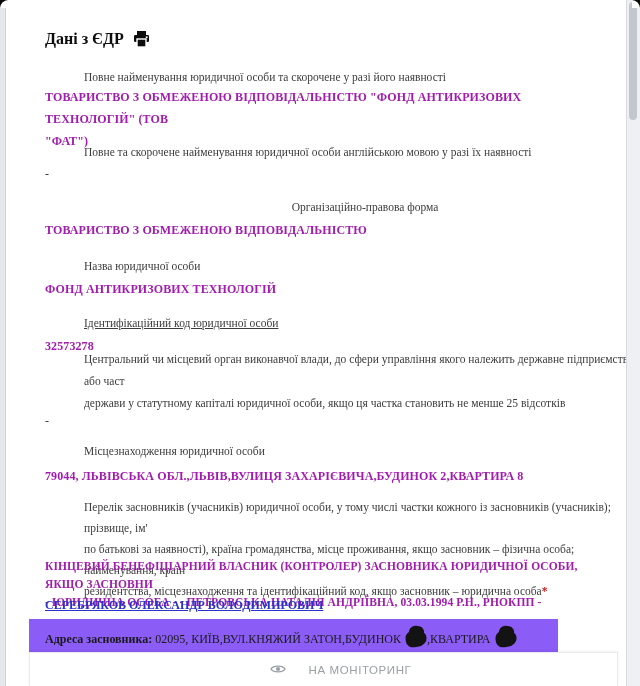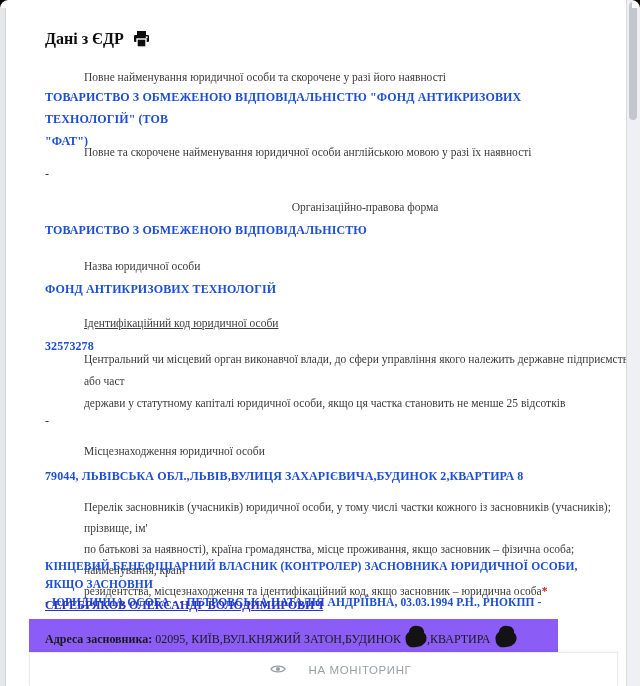--- a/index.html
+++ b/index.html
@@ -21,21 +21,21 @@
   .corner.tl::after { left:0; }  .corner.tr::after { right:0; }
   .corner.tr::before{ content:""; position:absolute; right:0; top:0; width:8px; height:8px; background:#0b0b0b; }
 
   .abs { position:absolute; left:45px; width:562px; overflow:hidden; }
 
   .doc-title { top:30px; display:flex; align-items:center; gap:9px;
                font-size:16px; font-weight:bold; color:#0d0d0d; }
   .print-icon { display:inline-flex; cursor:pointer; }
 
   .lbl { font-size:11.5px; color:#3c3c3c; line-height:22px; white-space:pre-line;margin-left:39px; }
-  .val { font-size:12px; font-weight:bold; color:#1d4ed8; line-height:22px;
+  .val { font-size:12px; font-weight:bold; color:#a21caf; line-height:22px;
          white-space:pre-line; letter-spacing:0.1px; }
   .val.dash { font-weight:normal; color:#333; }
   .tight { line-height:21px; }
   .vtight { line-height:18px; font-size:11.5px; }
   .red-star { color:#c62222; font-weight:bold; }
 
   .t-s1l{top:66px;} .t-s1v{top:86px;}
   .t-s2l{top:141px;} .t-s2v{top:163px;}
   .t-s3l{top:196px;text-align:center;} .t-s3v{top:219px;}
   .t-s4l{top:255px;} .t-s4v{top:278px;}

